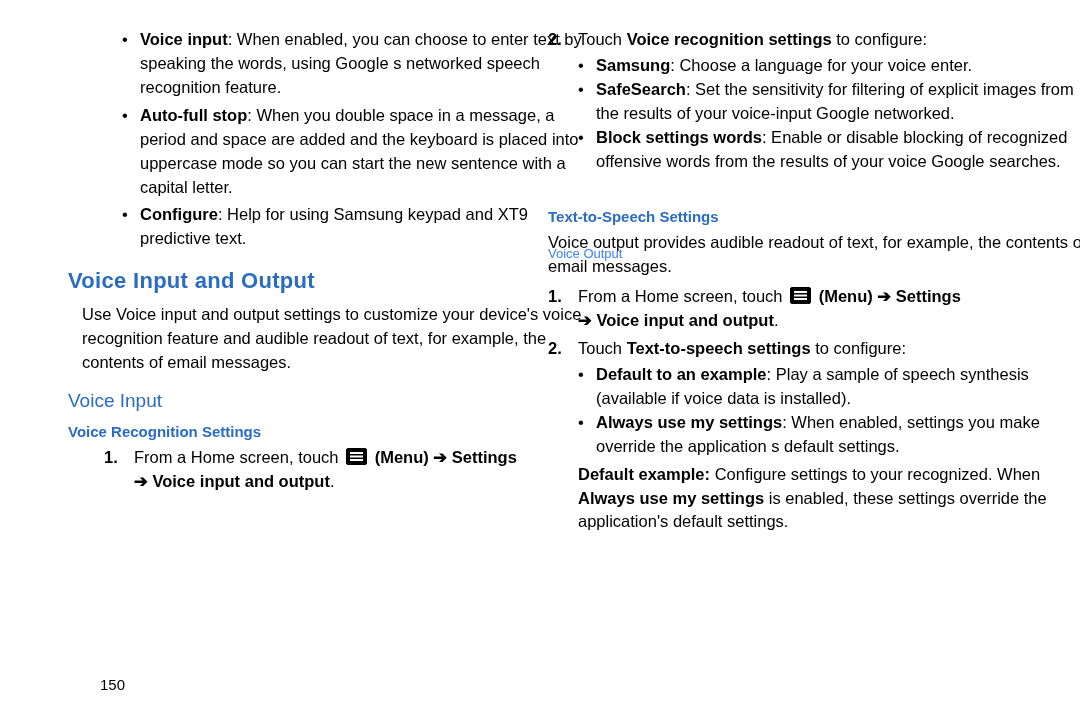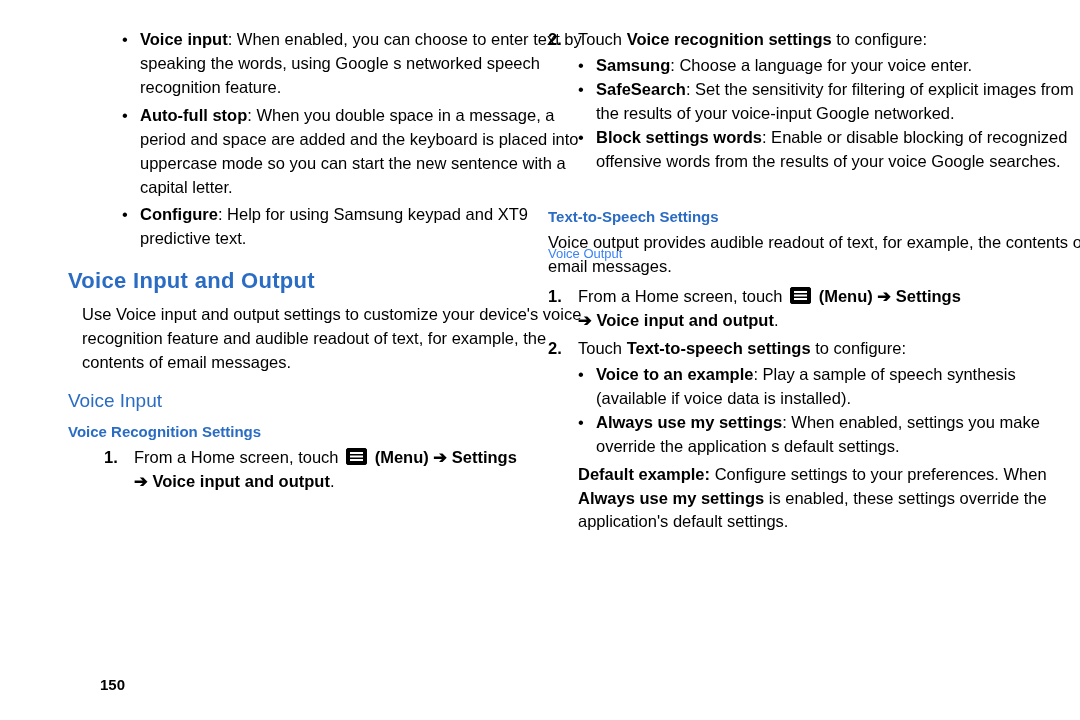--- a/index.html
+++ b/index.html
@@ -113,21 +113,20 @@
   }
   .continuation {
     padding-left: 30px;
     margin-top: -2px;
   }
   .pagenum {
     position: absolute;
     left: 100px;
     bottom: 24px;
     font-size: 15px;
-    font-weight: bold;
   }
   .step-sub {
     padding-left: 30px;
   }
   .step-sub-bullet {
     display: flex;
   }
   .step-sub-bullet .dot {
     width: 18px;
     flex: 0 0 18px;
@@ -231,28 +230,28 @@
     </div>
 
     <div class="numstep" style="margin-top:4px">
       <div class="num">2.</div>
       <div class="txt"><span>Touch </span><b>Text-to-speech settings</b><span> to configure:</span></div>
     </div>
 
     <div class="step-sub">
       <div class="step-sub-bullet">
         <div class="dot"></div>
-        <div class="txt"><b>Voice to an example</b><span>: Play a sample of speech synthesis (available if voice data is installed).</span></div>
+        <div class="txt"><b>Default to an example</b><span>: Play a sample of speech synthesis (available if voice data is installed).</span></div>
       </div>
       <div class="step-sub-bullet">
         <div class="dot"></div>
         <div class="txt"><b>Always use my settings</b><span>: When enabled, settings you make override the application s default settings.</span></div>
       </div>
     </div>
 
     <div class="continuation" style="margin-top:4px">
-      <b>Default example:</b><span> Configure settings to your preferences. When </span><b>Always use my settings</b><span> is enabled, these settings override the application's default settings.</span>
+      <b>Default example:</b><span> Configure settings to your recognized. When </span><b>Always use my settings</b><span> is enabled, these settings override the application's default settings.</span>
     </div>
   </div>
 
 </div>
 
 <div class="pagenum">150</div>
 
 </body></html>

